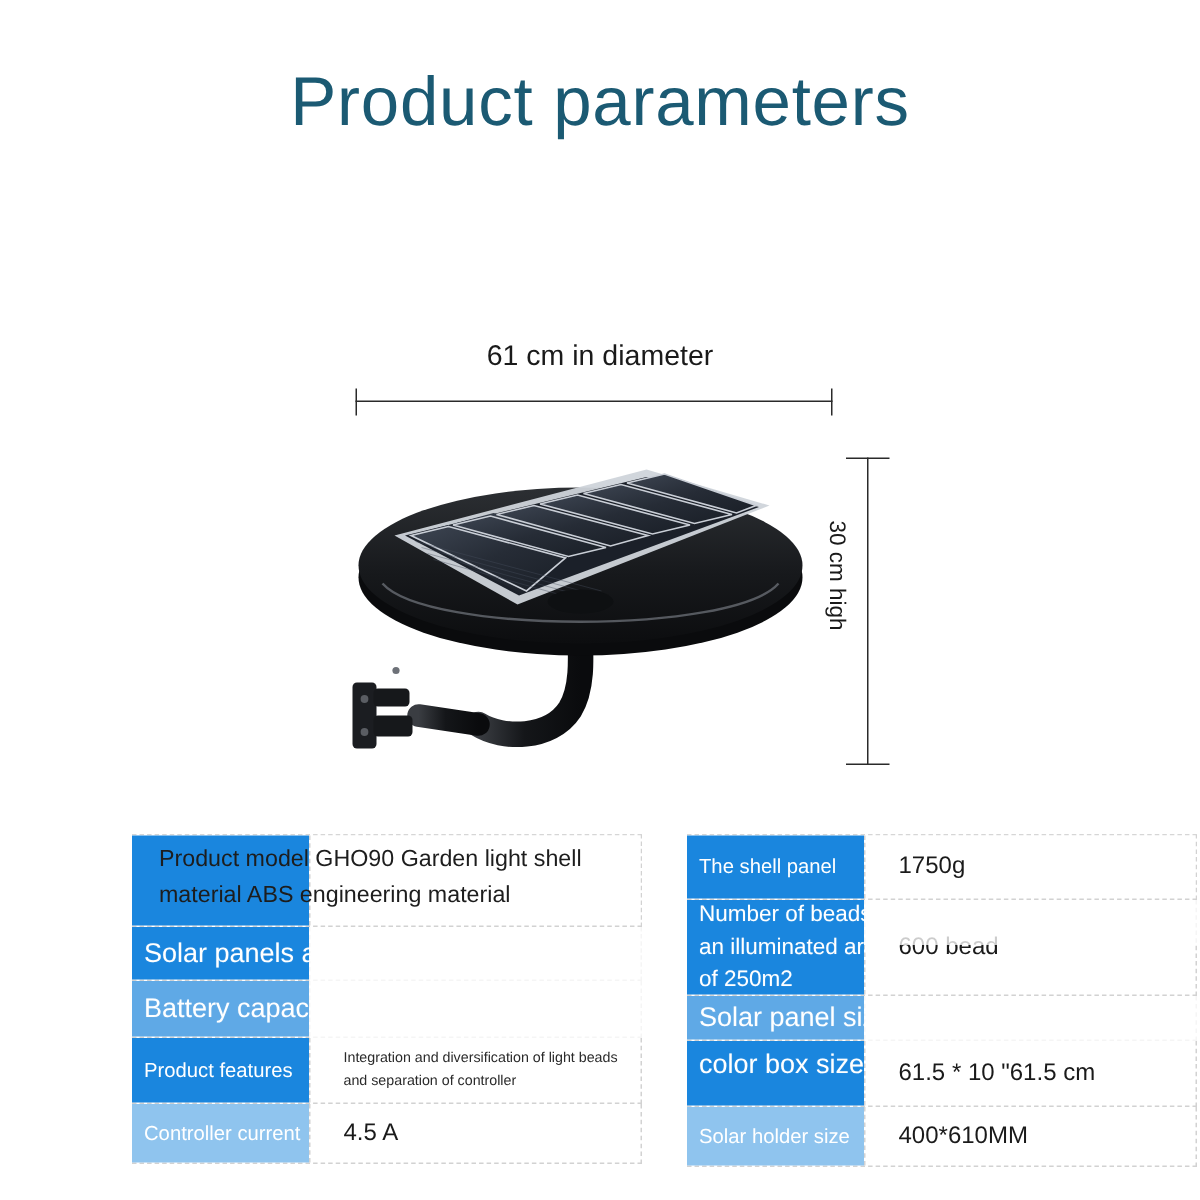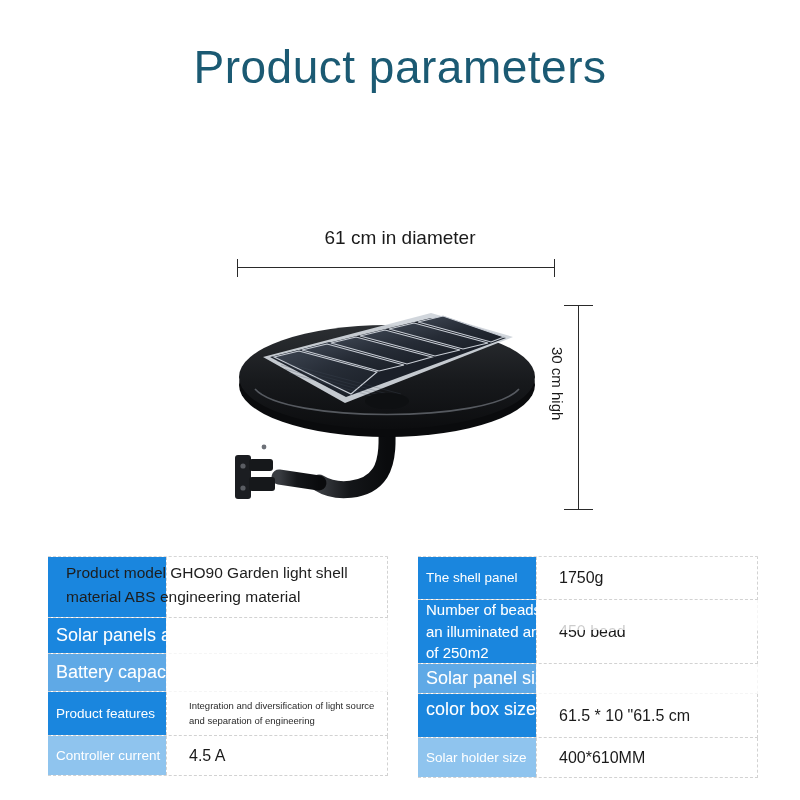--- a/index.html
+++ b/index.html
@@ -108,20 +108,21 @@
     top: 556px;
     left: 0;
     width: 800px;
     height: 230px;
   }
   .spec-table {
     position: absolute;
     top: 0;
     width: 340px;
     height: 222px;
+    margin-left: 40px;
   }
   .spec-table.left  { left: 48px; }
   .spec-table.right { left: 418px; }
 
   .spec-row {
     position: relative;
     width: 100%;
     border-bottom: 1px dashed #d2d2d2;
     border-right: 1px dashed #d2d2d2;
     display: flex;
@@ -316,21 +317,21 @@
       </div>
       <div class="spec-value"></div>
       <div class="wash" style="left:118px; top:0; width:222px; height:38px;"></div>
     </div>
 
     <div class="spec-row" style="height:44px">
       <div class="spec-label">
         <div class="chip"></div>
         <div class="spec-label-text wrap">Product features</div>
       </div>
-      <div class="spec-value small">Integration and diversification of light source and separation of engineering</div>
+      <div class="spec-value small">Integration and diversification of light beads and separation of controller</div>
     </div>
 
     <div class="spec-row" style="height:40px">
       <div class="spec-label">
         <div class="chip pale"></div>
         <div class="spec-label-text">Controller current</div>
       </div>
       <div class="spec-value">4.5 A</div>
     </div>
   </div>
@@ -343,21 +344,21 @@
         <div class="spec-label-text wrap">The shell panel</div>
       </div>
       <div class="spec-value">1750g</div>
     </div>
 
     <div class="spec-row" style="height:64px">
       <div class="spec-label">
         <div class="chip"></div>
         <div class="spec-label-text bleed wrap" style="width:135px; font-size:15px;">Number of beads in an illuminated area of 250m2</div>
       </div>
-      <div class="spec-value">450 bead</div>
+      <div class="spec-value">600 bead</div>
       <div class="wash" style="left:118px; top:0; width:222px; height:30px;"></div>
     </div>
 
     <div class="spec-row" style="height:30px">
       <div class="spec-label">
         <div class="chip light"></div>
         <div class="spec-label-text bleed">Solar panel size 300*345MM</div>
       </div>
       <div class="spec-value"></div>
       <div class="wash" style="left:118px; top:0; width:222px; height:30px;"></div>

